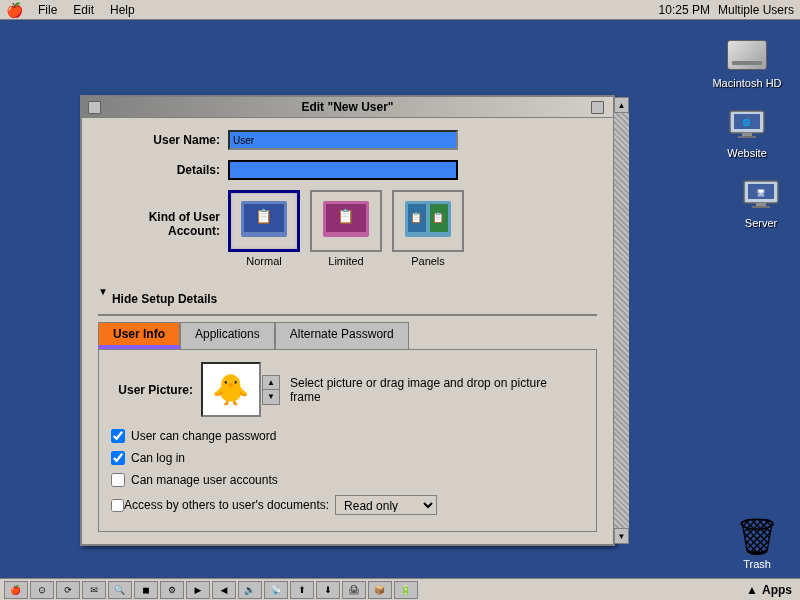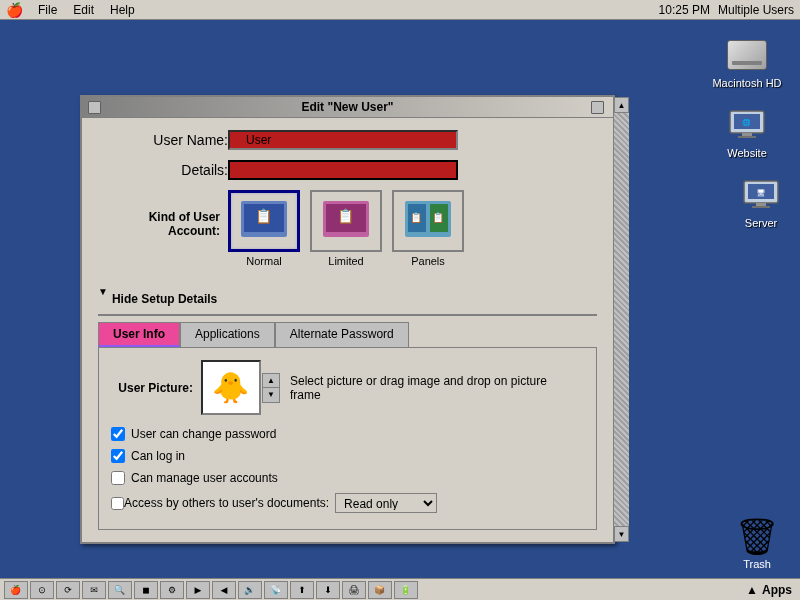--- a/index.html
+++ b/index.html
@@ -162,31 +162,31 @@
 
     
     .form-row {
       display: flex;
       align-items: center;
       margin-bottom: 10px;
     }
     .form-label {
       width: 130px;
       text-align: right;
-      padding-right: 0;
-      font-size: 14px;
-      font-weight: normal;
+      padding-right: 8px;
+      font-size: 12px;
+      font-weight: bold;
     }
     .form-input {
       width: 230px;
       height: 20px;
-      background: #b91c1c;
+      background: #3b82f6;
       border: 2px inset #808080;
-      padding: 2px 16px;
-      font-size: 12px;
+      padding: 2px 3px;
+      font-size: 10px;
       outline: none;
     }
     .form-input.password {
       border: 2px solid #000;
     }
 
     
     .kind-row {
       display: flex;
       align-items: flex-start;
@@ -255,22 +255,22 @@
     .tab {
       padding: 4px 14px;
       font-size: 12px;
       background: #c0c0c0;
       border: 1px solid #808080;
       border-bottom: none;
       cursor: pointer;
       position: relative;
     }
     .tab.active {
-      background: #ec4899;
-      border-bottom: 2px solid #8b5cf6;
+      background: #f97316;
+      border-bottom: 4px solid #8b5cf6;
       font-weight: bold;
       z-index: 1;
     }
 
     
     .tab-content {
       border: 1px solid #808080;
       padding: 12px;
       background: #d4d0c8;
       position: relative;

